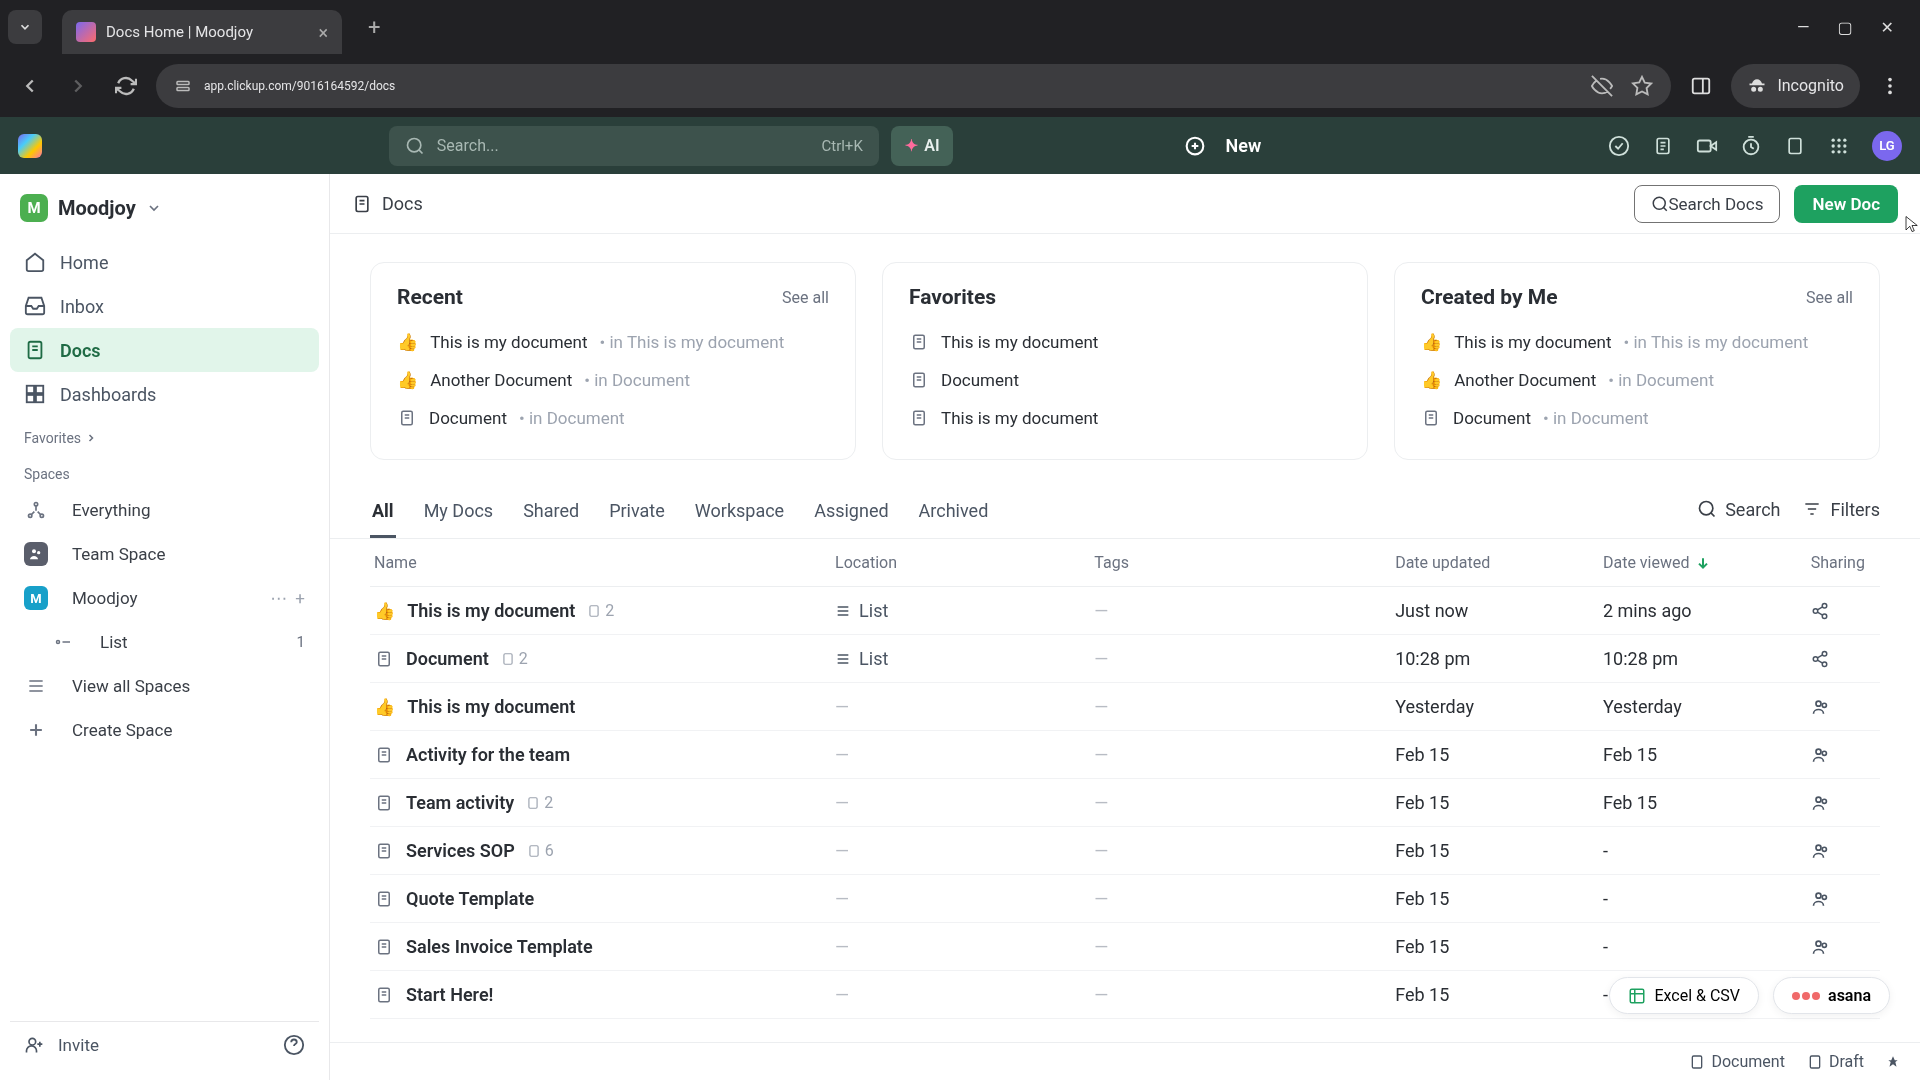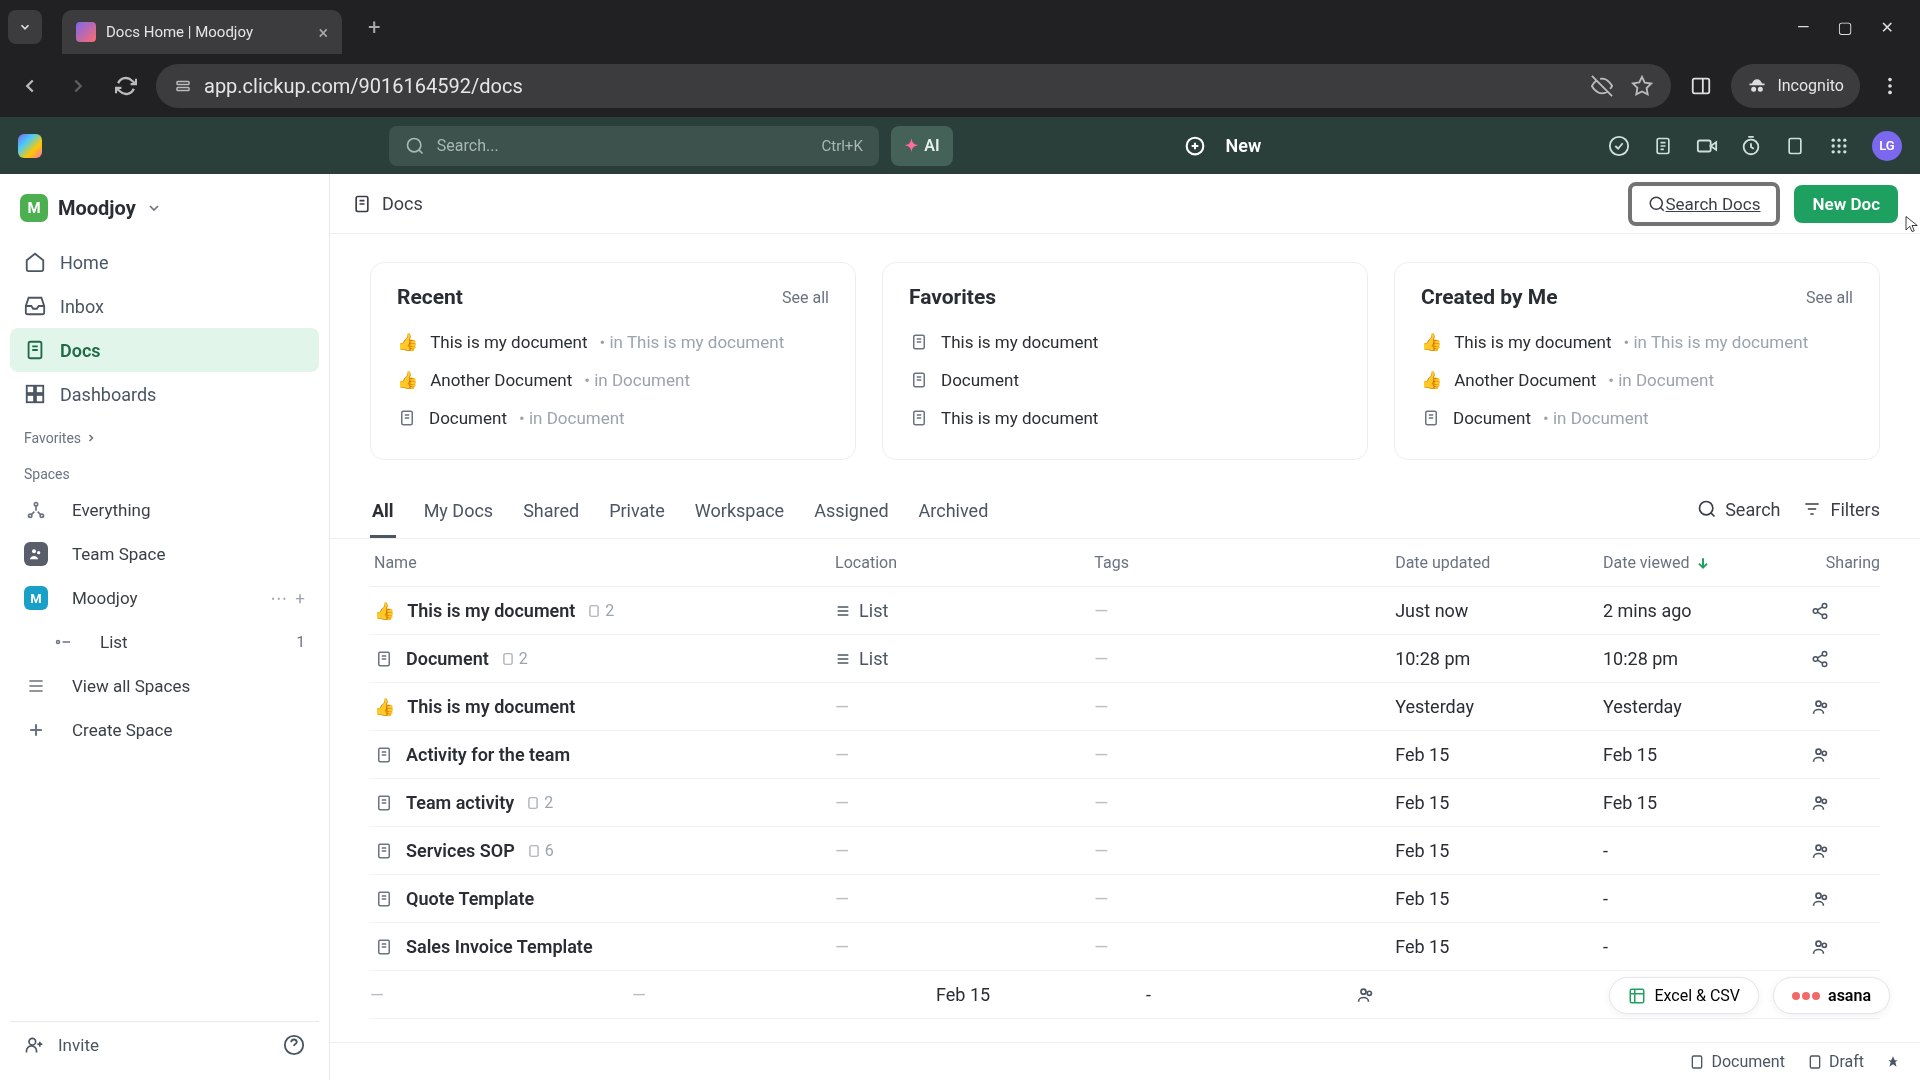--- a/index.html
+++ b/index.html
@@ -13,21 +13,21 @@
 .tab-favicon { width: 20px; height: 20px; border-radius: 4px; background: linear-gradient(135deg,#7b68ee,#ff6b6b); }
 .tab-title { color: #e5e5e7; font-size: 15px; flex: 1; white-space: nowrap; overflow: hidden; }
 .tab-close { color: #aaa; font-size: 18px; cursor: pointer; }
 .new-tab { color: #aaa; font-size: 22px; margin-left: 14px; cursor: pointer; }
 .win-controls { margin-left: auto; display: flex; gap: 28px; padding-right: 18px; color: #ddd; }
 
 .addr-bar { display: flex; align-items: center; height: 63px; padding: 0 12px; gap: 12px; }
 .nav-btn { width: 36px; height: 36px; display: flex; align-items: center; justify-content: center; color: #bbb; cursor: pointer; border-radius: 50%; }
 .nav-btn svg { width: 22px; height: 22px; }
 .url-box { flex: 1; background: #3c3c3f; border-radius: 22px; height: 44px; display: flex; align-items: center; padding: 0 18px; gap: 12px; }
-.url-text { color: #e5e5e7; font-size: 20px; }
+.url-text { color: #e5e5e7; font-size: 12px; }
 .url-right { margin-left: auto; display: flex; gap: 18px; align-items: center; }
 .incog-chip { background: #3c3c3f; border-radius: 22px; height: 44px; display: flex; align-items: center; padding: 0 16px; gap: 10px; color: #e5e5e7; font-size: 16px; }
 
 
 .app-bar { background: #2a3f3a; height: 57px; display: flex; align-items: center; padding: 0 18px; gap: 12px; }
 .app-logo { width: 24px; height: 24px; border-radius: 6px; background: linear-gradient(135deg,#7b68ee,#49ccf9,#ffc800,#fd71af); }
 .search-pill { margin-left: auto; background: #3d524c; border-radius: 8px; height: 40px; width: 490px; display: flex; align-items: center; padding: 0 16px; gap: 12px; color: #a8b8b3; position: relative; }
 .search-pill .kbd { margin-left: auto; font-size: 15px; }
 .ai-pill { background: #446257; border-radius: 8px; height: 40px; padding: 0 14px; display: flex; align-items: center; gap: 6px; color: #e8f0ee; font-weight: 600; }
 .ai-star { color: #ff6b9d; }
@@ -58,21 +58,21 @@
 .indent { padding-left: 42px; }
 
 .sidebar-bottom { margin-top: auto; border-top: 1px solid #e8e8ea; padding: 12px 14px; display: flex; align-items: center; gap: 14px; color: #4b5563; font-size: 17px; }
 .sidebar-bottom .help { margin-left: auto; }
 
 
 .main { flex: 1; display: flex; flex-direction: column; overflow: hidden; }
 .crumb-bar { height: 60px; border-bottom: 1px solid #eceef0; display: flex; align-items: center; padding: 0 22px; gap: 12px; }
 .crumb-bar .left { display: flex; align-items: center; gap: 10px; color: #3a3f47; font-size: 18px; }
 .crumb-bar .right { margin-left: auto; display: flex; gap: 14px; align-items: center; }
-.btn-ghost { border: 4px solid #737373; border-radius: 8px; padding: 8px 16px; display: flex; align-items: center; gap: 0; font-size: 17px; color: #3a3f47; cursor: pointer; background: #fff; text-decoration: underline; }
+.btn-ghost { border: 1px solid #737373; border-radius: 8px; padding: 8px 16px; display: flex; align-items: center; gap: 0; font-size: 17px; color: #3a3f47; cursor: pointer; background: #fff; }
 .btn-primary { background: #1ea160; color: #fff; border: none; border-radius: 8px; padding: 9px 18px; font-size: 17px; font-weight: 600; cursor: pointer; }
 
 .cards-row { display: flex; gap: 26px; padding: 28px 40px 20px; }
 .card { flex: 1; border: 1px solid #eceef0; border-radius: 14px; padding: 22px 26px; }
 .card-head { display: flex; align-items: center; margin-bottom: 14px; }
 .card-title { font-size: 21px; font-weight: 700; color: #2a2e34; }
 .see-all { margin-left: auto; font-size: 16px; color: #6b7280; cursor: pointer; }
 .card-row { display: flex; align-items: center; gap: 12px; padding: 9px 0; font-size: 17px; }
 .doc-ic { width: 20px; height: 20px; display: flex; align-items: center; justify-content: center; color: #6b7280; flex-shrink: 0; }
 .doc-name { color: #2a2e34; }
@@ -86,21 +86,21 @@
 .tabs-right .tr-btn { display: flex; align-items: center; gap: 8px; font-size: 18px; color: #3a3f47; cursor: pointer; }
 
 
 .tbl { padding: 0 40px; flex: 1; overflow: hidden; position: relative; }
 .tbl-head { display: flex; padding: 14px 0; color: #6b7280; font-size: 16px; border-bottom: 1px solid #eceef0; }
 .c-name { width: 470px; padding-left: 4px; }
 .c-loc { width: 262px; }
 .c-tags { width: 304px; }
 .c-upd { width: 210px; }
 .c-view { width: 210px; display: flex; align-items: center; gap: 6px; }
-.c-share { width: 70px; text-align: right; }
+.c-share { width: 70px; text-align: left; }
 .sort-ic { color: #1ea160; }
 
 .tbl-row { display: flex; align-items: center; padding: 13px 0; border-bottom: 1px solid #f1f2f4; font-size: 18px; color: #2a2e34; }
 .tbl-row .c-name { display: flex; align-items: center; gap: 12px; font-weight: 600; }
 .tbl-row .c-name .sub-badge { display: flex; align-items: center; gap: 4px; color: #9ca3af; font-weight: 400; font-size: 16px; }
 .tbl-row .c-loc { display: flex; align-items: center; gap: 8px; color: #4b5563; }
 .dash { color: #b8bcc4; }
 .thumbs { font-size: 17px; }
 .share-ic { color: #4b5563; }
 
@@ -754,20 +754,30 @@
     <div class="c-view">-</div>
     <div class="c-share share-ic">
               <svg viewBox="0 0 24 24" width="20" height="20" fill="none" stroke="currentColor" stroke-width="2">
                 <circle cx="9" cy="8" r="3"></circle>
                 <circle cx="16" cy="10" r="2.5"></circle>
                 <path d="M3 20c0-3 3-5 6-5s6 2 6 5"></path>
               </svg>
             </div>
   </div>
           <div class="tbl-row">
+    <div class="c-name">
+      <span class="doc-ic">
+                <svg viewBox="0 0 24 24" width="18" height="18" fill="none" stroke="currentColor" stroke-width="2">
+                  <rect x="5" y="3" width="14" height="18" rx="2"></rect>
+                  <path d="M9 8h6M9 12h6"></path>
+                </svg>
+              </span>
+      <span>Start Here!</span>
+
+    </div>
     <div class="c-loc">
               <span class="dash">—</span>
             </div>
     <div class="c-tags"><span class="dash">—</span></div>
     <div class="c-upd">Feb 15</div>
     <div class="c-view">-</div>
     <div class="c-share share-ic">
               <svg viewBox="0 0 24 24" width="20" height="20" fill="none" stroke="currentColor" stroke-width="2">
                 <circle cx="9" cy="8" r="3"></circle>
                 <circle cx="16" cy="10" r="2.5"></circle>

